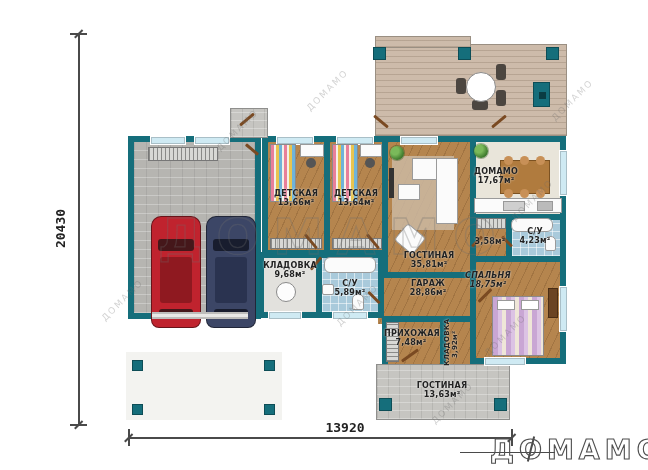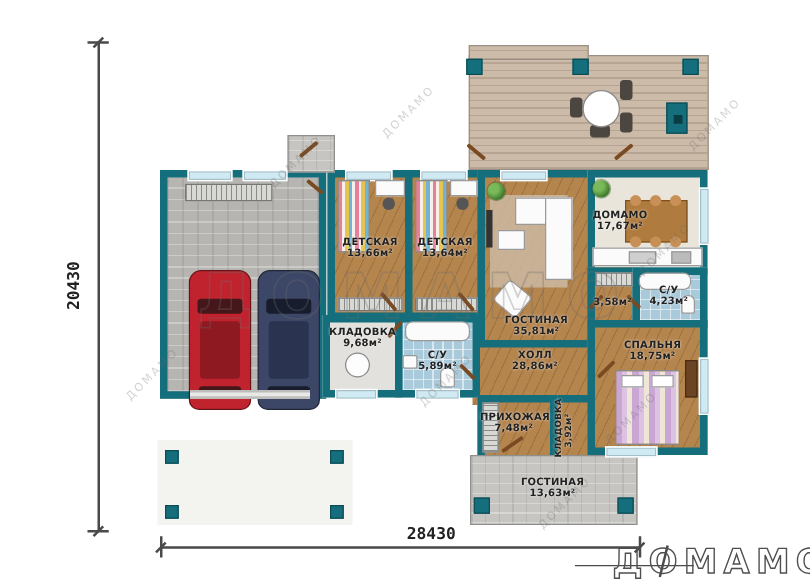--- a/index.html
+++ b/index.html
@@ -206,26 +206,26 @@
     <span>С/У</span>
     <span class="area">5,89м²</span>
   </div>
   <div class="lbl" style="left:468px;top:238px;width:44px;">
     <span class="area">3,58м²</span>
   </div>
   <div class="lbl" style="left:512px;top:228px;width:46px;">
     <span>С/У</span>
     <span class="area">4,23м²</span>
   </div>
-  <div class="lbl" style="left:492px;top:272px;width:60px;">
+  <div class="lbl" style="left:458px;top:272px;width:60px;font-style:italic;">
     <span>СПАЛЬНЯ</span>
     <span class="area">18,75м²</span>
   </div>
   <div class="lbl" style="left:398px;top:280px;width:60px;">
-    <span>ХОЛЛ</span>
+    <span>ГАРАЖ</span>
     <span class="area">28,86м²</span>
   </div>
   <div class="lbl" style="left:372px;top:330px;width:54px;margin-left:12px;">
     <span>ПРИХОЖАЯ</span>
     <span class="area">7,48м²</span>
   </div>
   <div class="lbl vert" style="left:444px;top:322px;width:28px;height:44px;font-size:7px;">
     <span>КЛАДОВКА</span>
     <span class="area" style="font-size:7px;">3,92м²</span>
   </div>
@@ -249,19 +249,19 @@
   <div class="dimtick" style="left:70px;top:424px;width:17px;height:1.5px;"></div>
   <div class="slash" style="left:73px;top:33px;"></div>
   <div class="slash" style="left:73px;top:424px;"></div>
   <div class="dimtext" style="left:35px;top:221px;width:50px;transform:rotate(-90deg);">20430</div>
 
   <div class="dimline" style="left:128px;top:437px;width:384px;height:1.5px;"></div>
   <div class="dimtick" style="left:128px;top:429px;width:1.5px;height:17px;"></div>
   <div class="dimtick" style="left:511px;top:429px;width:1.5px;height:17px;"></div>
   <div class="slash" style="left:123px;top:437px;"></div>
   <div class="slash" style="left:506px;top:437px;"></div>
-  <div class="dimtext" style="left:305px;top:420px;width:80px;">28430</div>
+  <div class="dimtext" style="left:305px;top:420px;width:80px;">13920</div>
 
   <div class="dimline" style="left:460px;top:452px;width:95px;height:1px;"></div>
   <div class="dimtick" style="left:530px;top:436px;width:2px;height:26px;transform:rotate(14deg);"></div>
   <div class="logo" style="left:490px;top:434px;">ДОМАМО</div>
 
 </div>
 
 </body></html>

